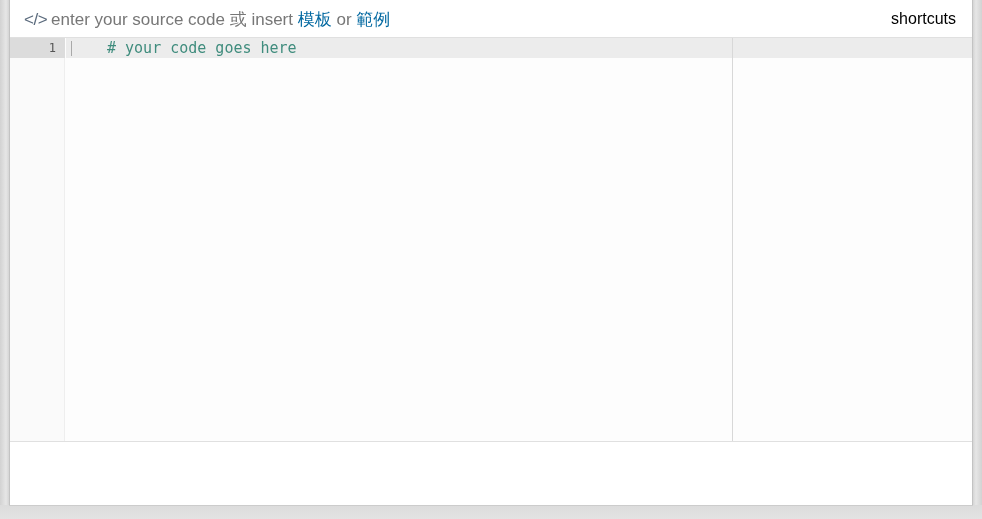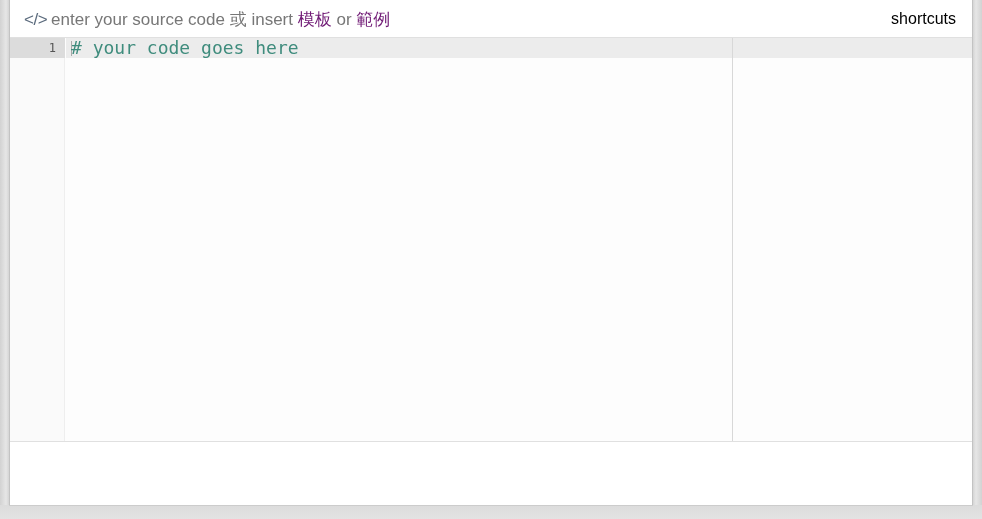--- a/index.html
+++ b/index.html
@@ -60,21 +60,21 @@
     white-space: nowrap;
     line-height: 21px;
   }
   .code-glyph {
     color: #5b6b7d;
     font-family: "Liberation Sans", sans-serif;
     letter-spacing: -0.5px;
     margin-right: 4px;
   }
   .hdr-link {
-    color: #701a75;
+    color: #0369a1;
     text-decoration: none;
     cursor: pointer;
   }
   .shortcuts-link {
     position: absolute;
     right: 16px;
     top: 10px;
     font-size: 16px;
     color: #000000;
     text-decoration: none;
@@ -127,24 +127,25 @@
     position: absolute;
     left: 56px; top: 0;
     width: 906px;
     height: 403px;
   }
   .code-line {
     position: absolute;
     left: 5px;
     top: 2px;
     font-family: "DejaVu Sans Mono", monospace;
-    font-size: 18px;
+    font-size: 15px;
     line-height: 16px;
     color: #3f8c7d;
     white-space: pre;
+    padding-left: 36px;
   }
   .ruler {
     position: absolute;
     left: 722px;
     top: 0;
     width: 1px;
     height: 403px;
     background: #d8d8d8;
   }
   .cursor-caret {

